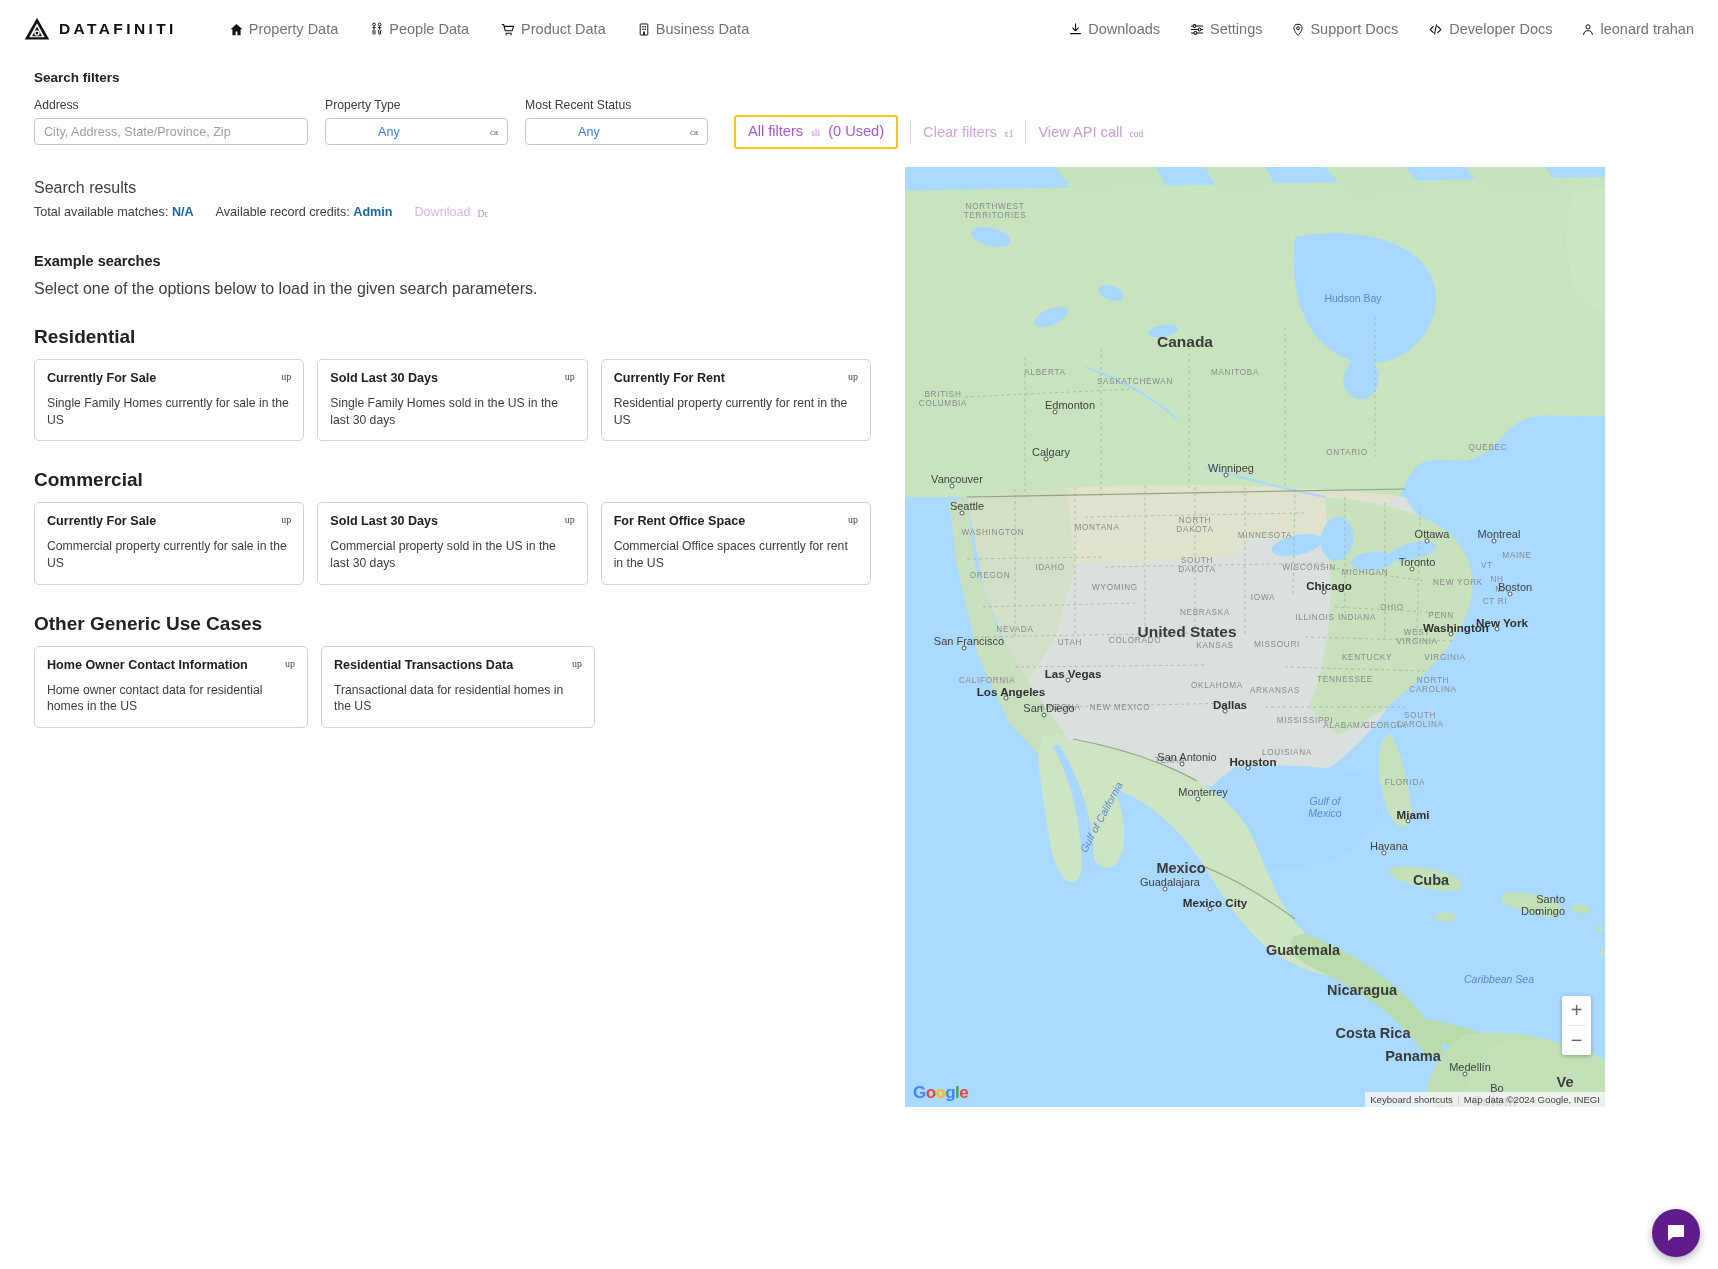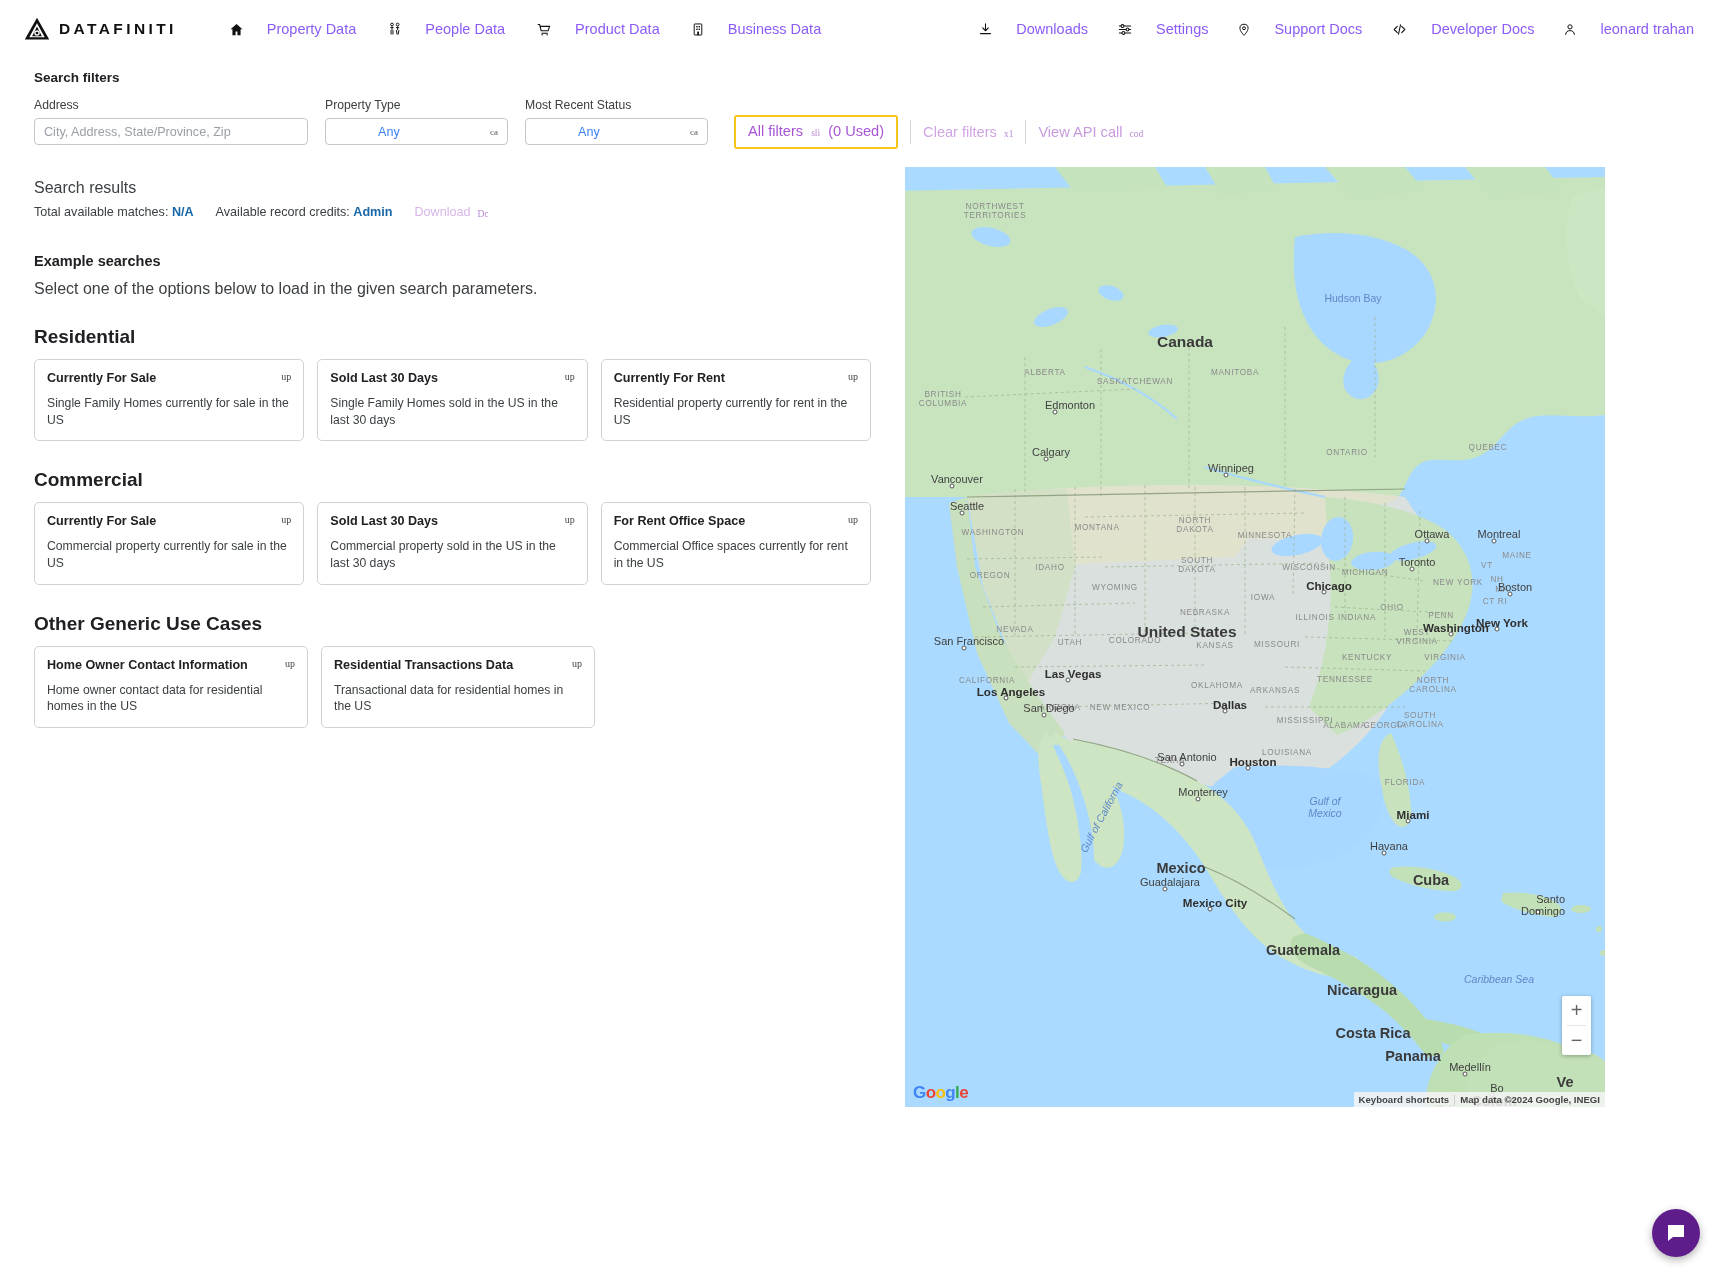--- a/index.html
+++ b/index.html
@@ -28,22 +28,22 @@
   }
   .brand-mark { width: 26px; height: 26px; display:block; }
   .brand-text {
     font-size: 15.5px;
     letter-spacing: 3.4px;
     font-weight: 600;
     color: #111;
   }
   .main-nav { display: flex; align-items: center; gap: 31px; }
   .nav-item {
-    display: flex; align-items: center; gap: 23px;
-    font-size: 14.5px; color: #8b5cf6; cursor: pointer;
+    display: flex; align-items: center; gap: 5px;
+    font-size: 14.5px; color: #737373; cursor: pointer;
     white-space: nowrap;
   }
   .nav-item svg { flex: 0 0 auto; }
   .right-nav {
     margin-left: auto;
     display: flex; align-items: center; gap: 29px;
   }
   .right-nav .nav-item { font-size: 14.5px; }
 
   
@@ -185,21 +185,20 @@
     font-family: "Liberation Sans", sans-serif;
   }
   .gm-b { color:#4285F4 } .gm-r { color:#EA4335 } .gm-y { color:#FBBC05 } .gm-g { color:#34A853 }
 
   .attrib-bar {
     position: absolute; right: 0; bottom: 0;
     display: flex; align-items: center;
     height: 15px;
     font-size: 9.6px; color: #444;
     background: rgba(245,245,245,0.85);
-    font-weight: bold;
   }
   .attrib-item { padding: 0 5px; white-space: nowrap; }
   .attrib-sep { width: 1px; height: 10px; background: #cdcdcd; }
 
   .chat-fab {
     position: absolute; right: 18px; bottom: 12px;
     width: 48px; height: 48px; border-radius: 50%;
     background: #5f1d8c;
     display: flex; align-items: center; justify-content: center;
     box-shadow: 0 3px 8px rgba(0,0,0,.3);

